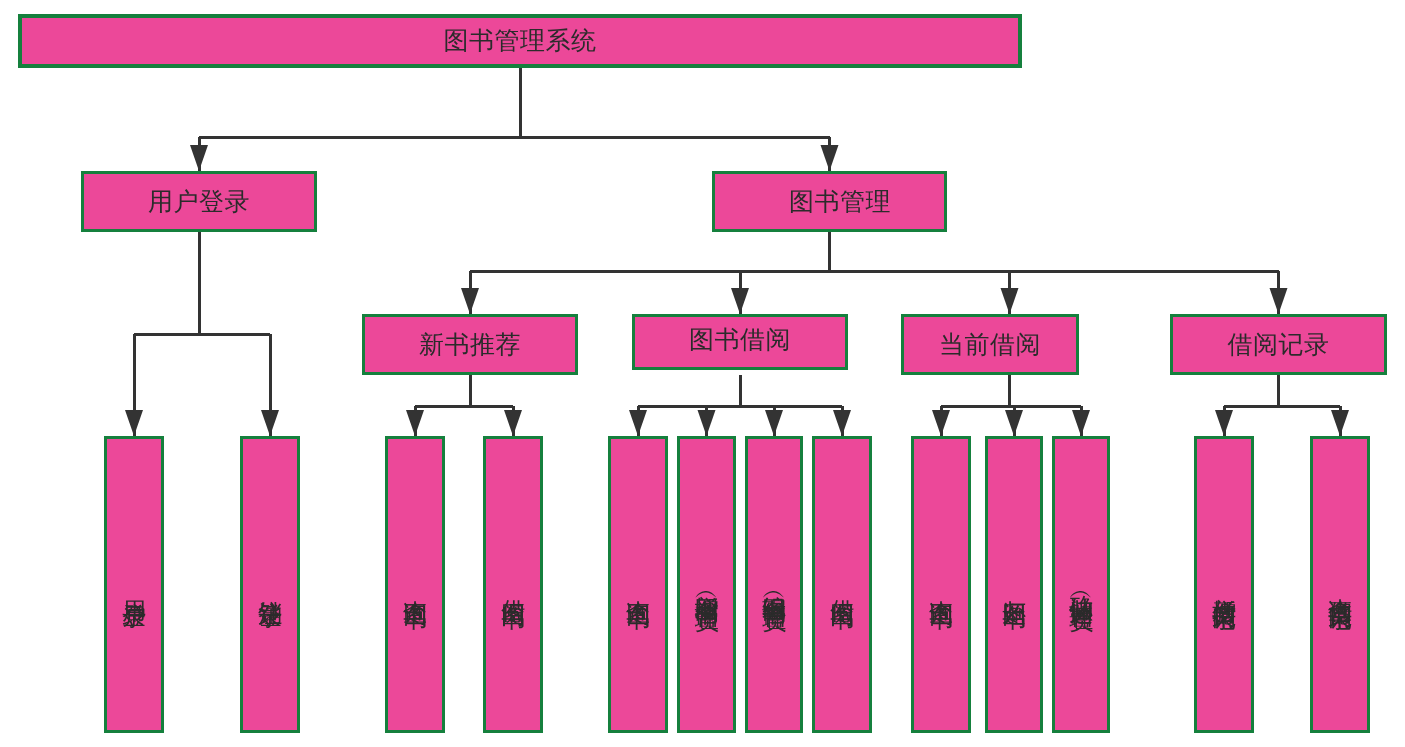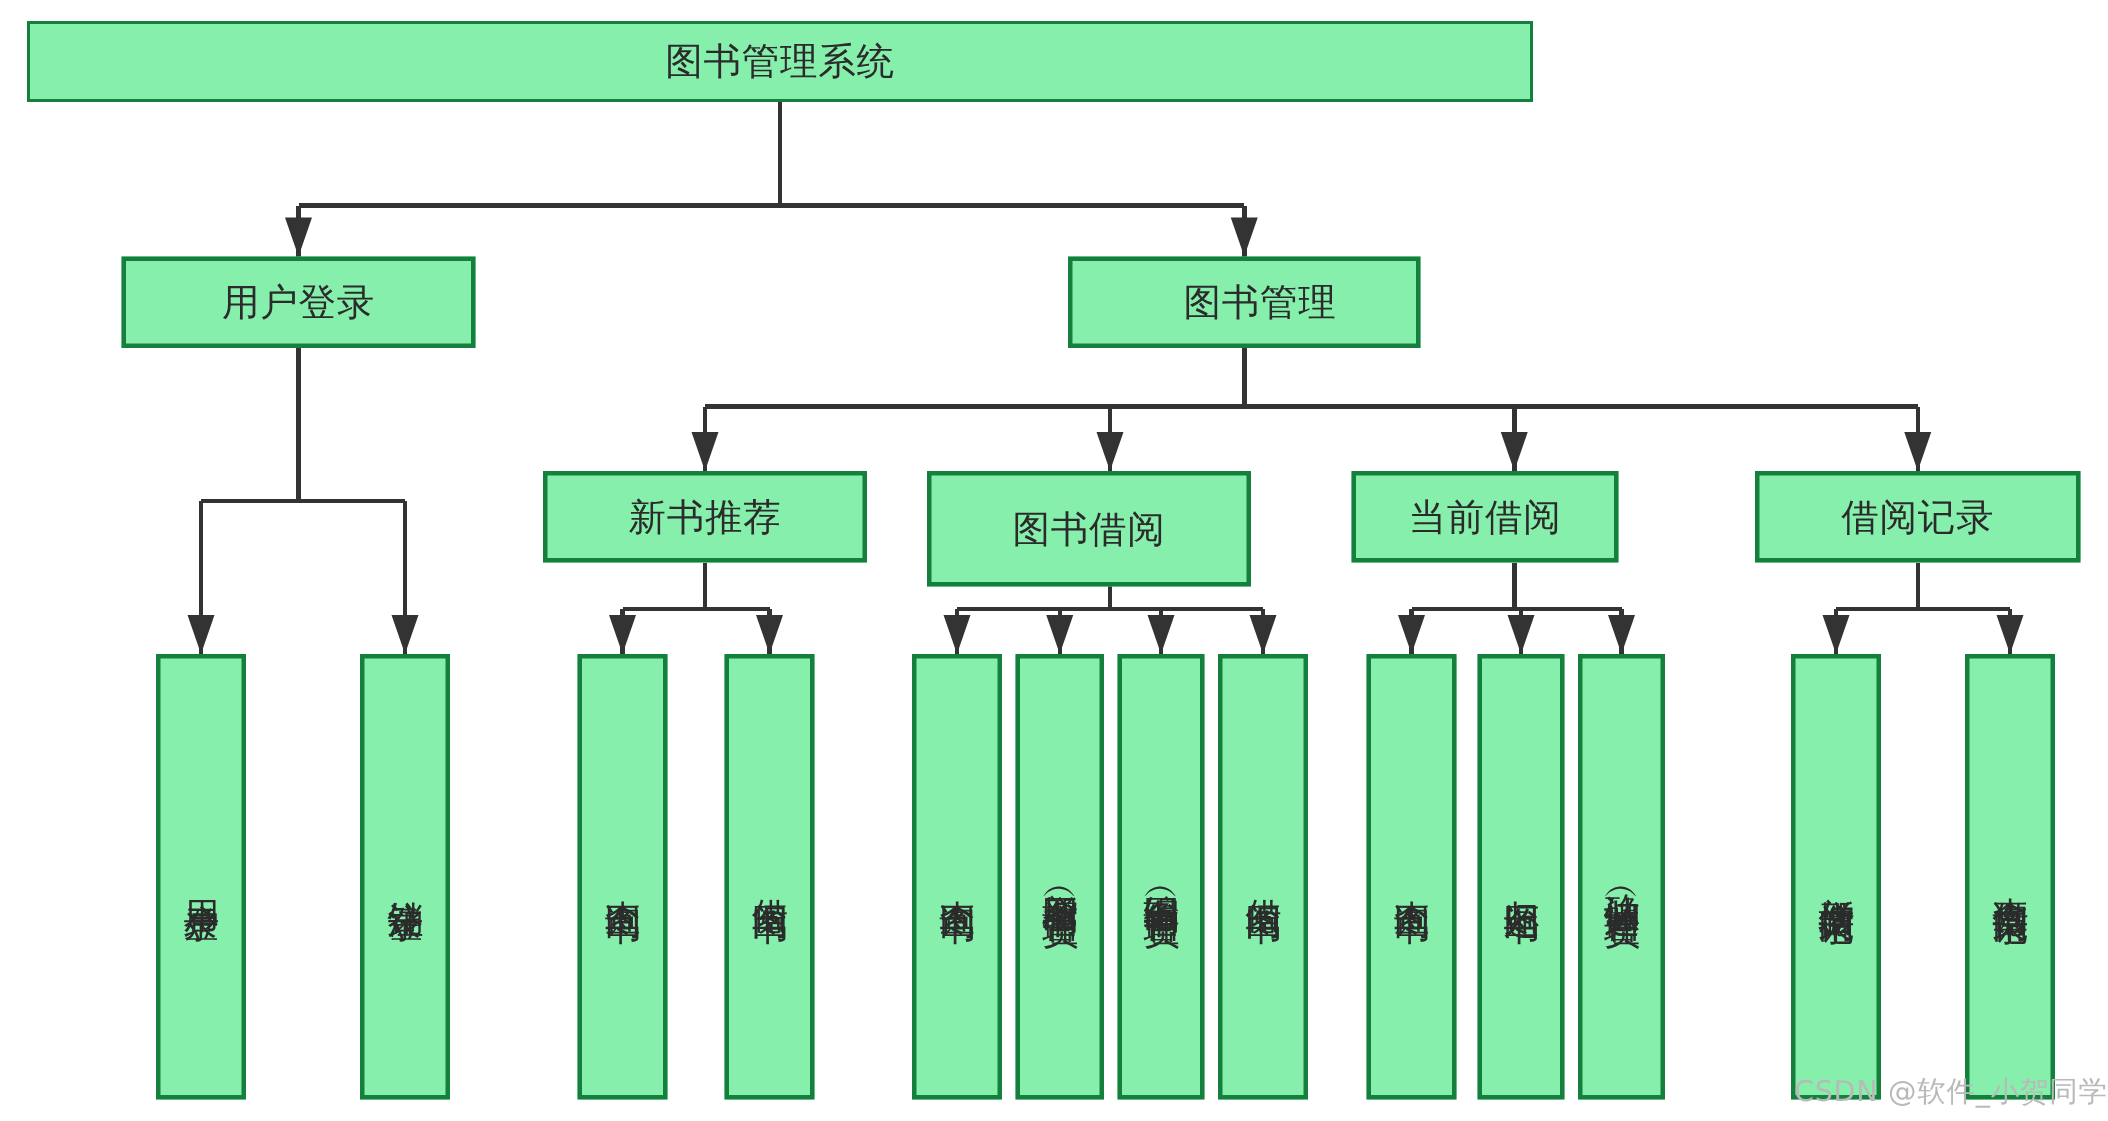--- a/index.html
+++ b/index.html
@@ -22,22 +22,22 @@
     position: absolute;
     left: 0;
     top: 0;
     width: 1405px;
     height: 747px;
     pointer-events: none;
   }
   .node {
     position: absolute;
     box-sizing: border-box;
-    border: 2px solid #15803d;
-    background: #86efac;
+    border: 4px solid #15803d;
+    background: #ec4899;
     display: flex;
     align-items: center;
     justify-content: center;
     color: #2b2b2b;
   }
   .node.level-1 { border-width: 3px; }
   .node.level-2 { border-width: 3px; align-items: center; }
   .node.level-3 { border-width: 3px; }
 
   .node-label {
@@ -133,21 +133,21 @@
       </div>
       <div class="node level-1 horizontal" style="left: 81px; top: 171px; width: 236px; height: 61px;">
         <span class="node-label">用户登录</span>
       </div>
       <div class="node level-1 horizontal" style="left: 712px; top: 171px; width: 235px; height: 61px; padding-left: 21px;">
         <span class="node-label">图书管理</span>
       </div>
       <div class="node level-2 horizontal" style="left: 362px; top: 314px; width: 216px; height: 61px;">
         <span class="node-label">新书推荐</span>
       </div>
-      <div class="node level-2 horizontal" style="left: 618px; top: 314px; width: 216px; height: 77px;">
+      <div class="node level-2 horizontal" style="left: 632px; top: 314px; width: 216px; height: 56px; font-family: Liberation Mono, monospace;">
         <span class="node-label">图书借阅</span>
       </div>
       <div class="node level-2 horizontal" style="left: 901px; top: 314px; width: 178px; height: 61px;">
         <span class="node-label">当前借阅</span>
       </div>
       <div class="node level-2 horizontal" style="left: 1170px; top: 314px; width: 217px; height: 61px;">
         <span class="node-label">借阅记录</span>
       </div>
       <div class="node level-3 vertical" style="left: 104px; top: 436px; width: 60px; height: 297px;">
         <span class="node-label">用户登录</span>
@@ -183,15 +183,14 @@
         <span class="node-label">确认归还（管理员）</span>
       </div>
       <div class="node level-3 vertical" style="left: 1194px; top: 436px; width: 60px; height: 297px;">
         <span class="node-label">新增借阅记录</span>
       </div>
       <div class="node level-3 vertical" style="left: 1310px; top: 436px; width: 60px; height: 297px;">
         <span class="node-label">查询借阅记录</span>
       </div>
     </div>
 
-  <div class="watermark" style="left:1196px; top:715px;">CSDN @软件_小贺同学</div>
 
 </div>
 
 </body></html>

